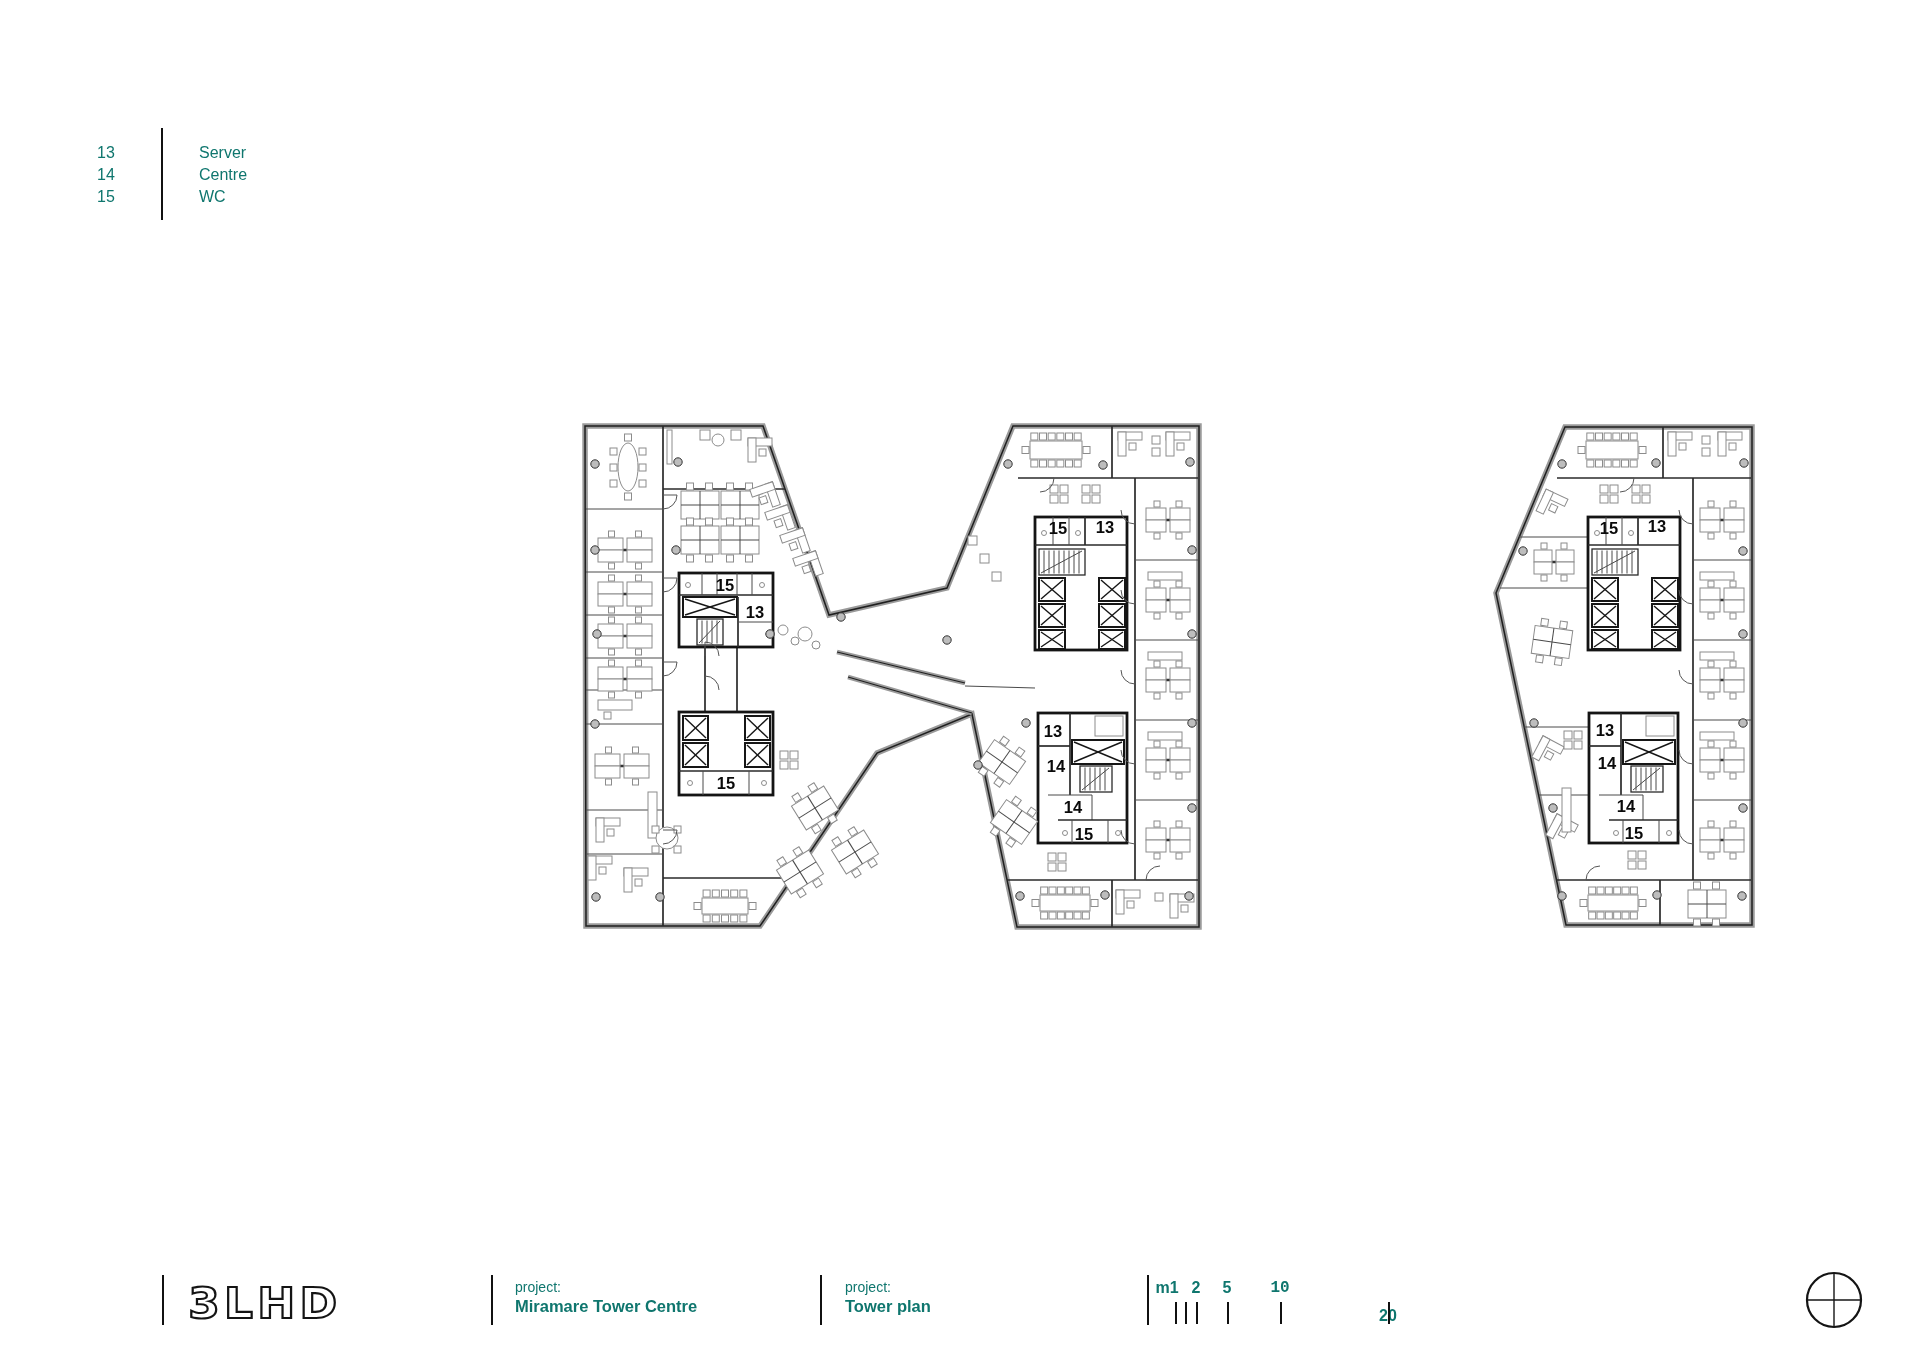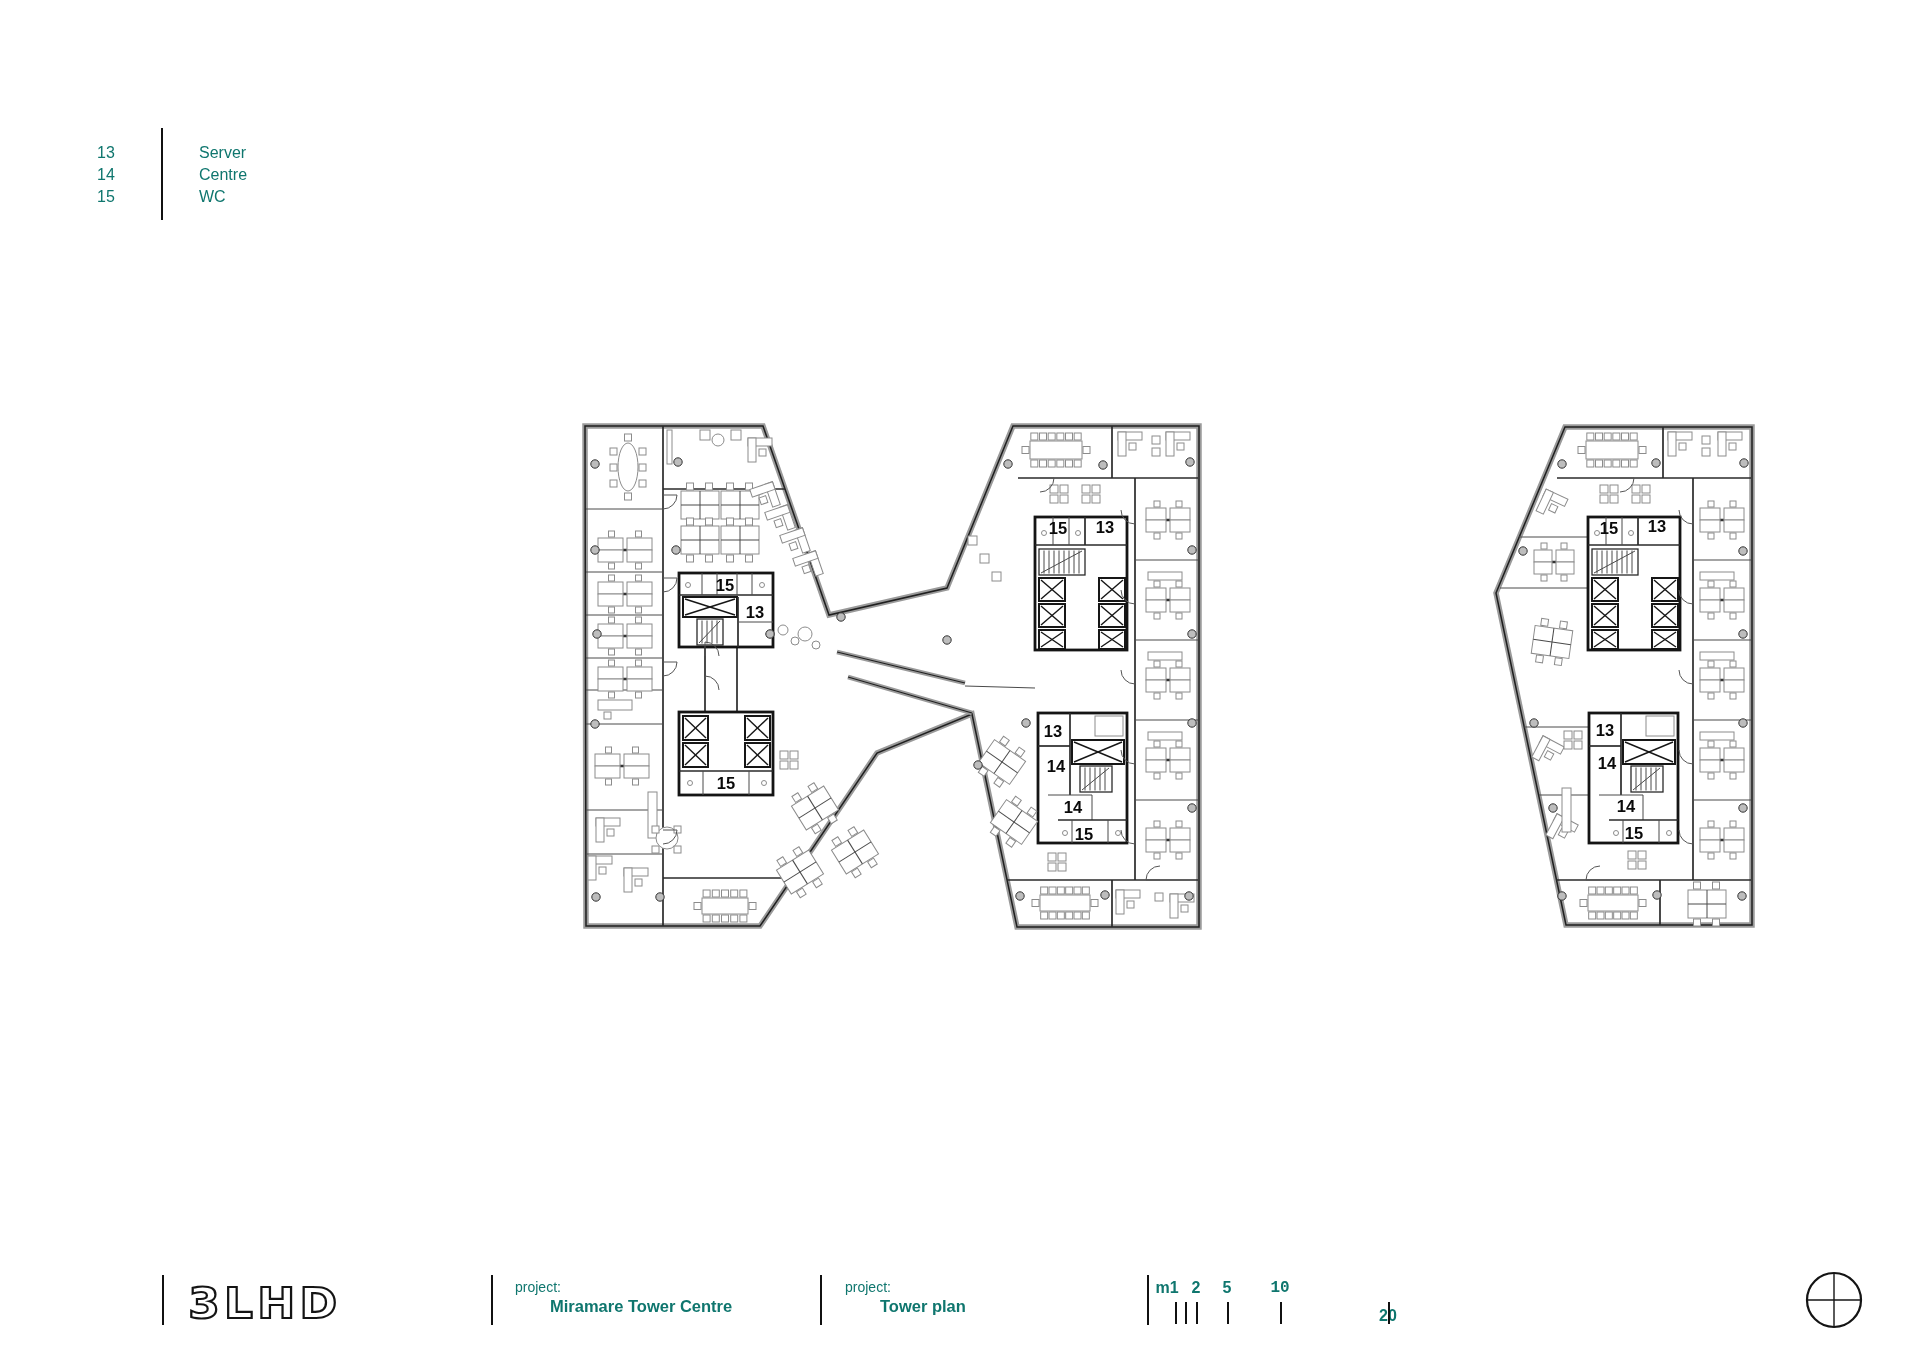--- a/index.html
+++ b/index.html
@@ -6,21 +6,21 @@
   .page{position:relative;width:1920px;height:1358px;background:#fff;overflow:hidden;
         font-family:"Liberation Sans",sans-serif;color:#0f766e;}
   
   .legend-row{height:22px;line-height:22px;font-size:16px;white-space:nowrap;}
   .legend-num{display:inline-block;width:102px;}
   .legend-divider{position:absolute;left:161px;top:128px;width:1.6px;height:92px;background:#111;}
   #legend-rows{position:absolute;left:97px;top:142px;}
   
   .tb-div{position:absolute;top:1275px;width:1.6px;height:50px;background:#111;}
   .tb-label{position:absolute;font-size:14px;}
-  .tb-value{position:absolute;font-size:16.5px;font-weight:bold;margin-left:35px;}
+  .tb-value{position:absolute;font-size:16.5px;font-weight:bold;}
   .scale-label{position:absolute;top:1279px;font-size:16px;font-weight:bold;transform:translateX(-50%);}
   .scale-tick{position:absolute;top:1302px;width:1.5px;height:22px;background:#111;}
   
   .ow1{fill:#fff;stroke:#9a9a9a;stroke-width:5.5;}
   .ow2{fill:none;stroke:#1f1f1f;stroke-width:1.5;}
   .bband{stroke:#9a9a9a;stroke-width:4.5;}
   .bline{stroke:#1f1f1f;stroke-width:1.1;}
   .iw{stroke:#2a2a2a;stroke-width:1.7;fill:none;}
   .iwf{fill:#fff;stroke:#2a2a2a;stroke-width:1.3;}
   .pt{stroke:#4a4a4a;stroke-width:1;fill:none;}

